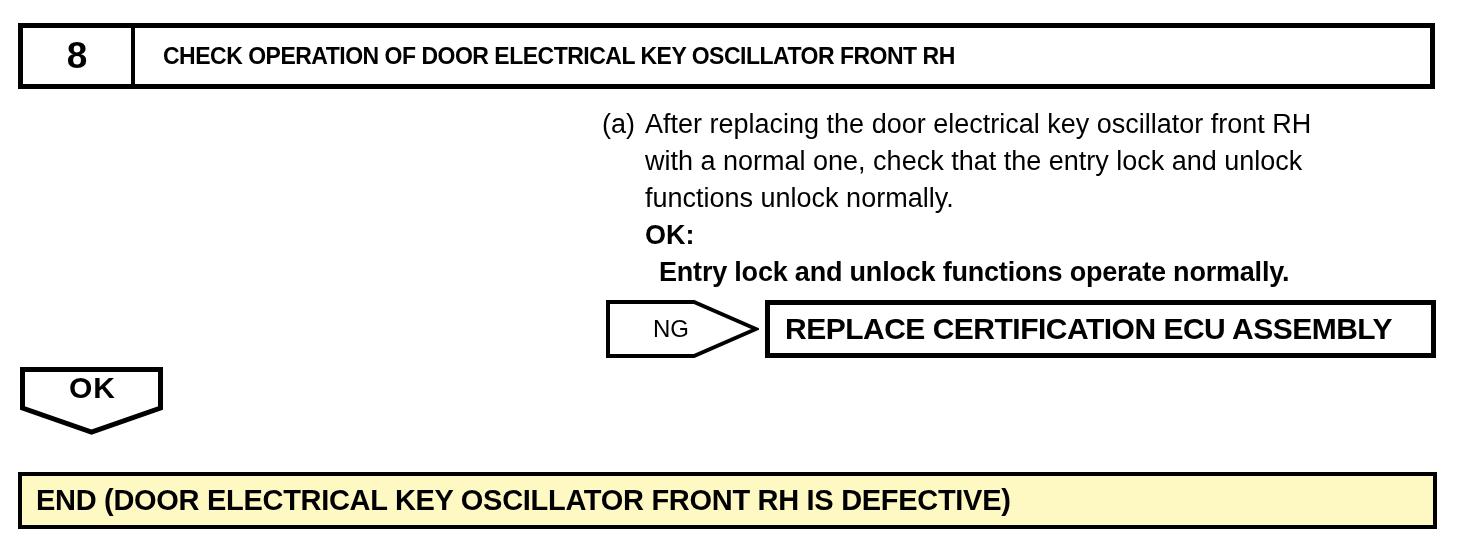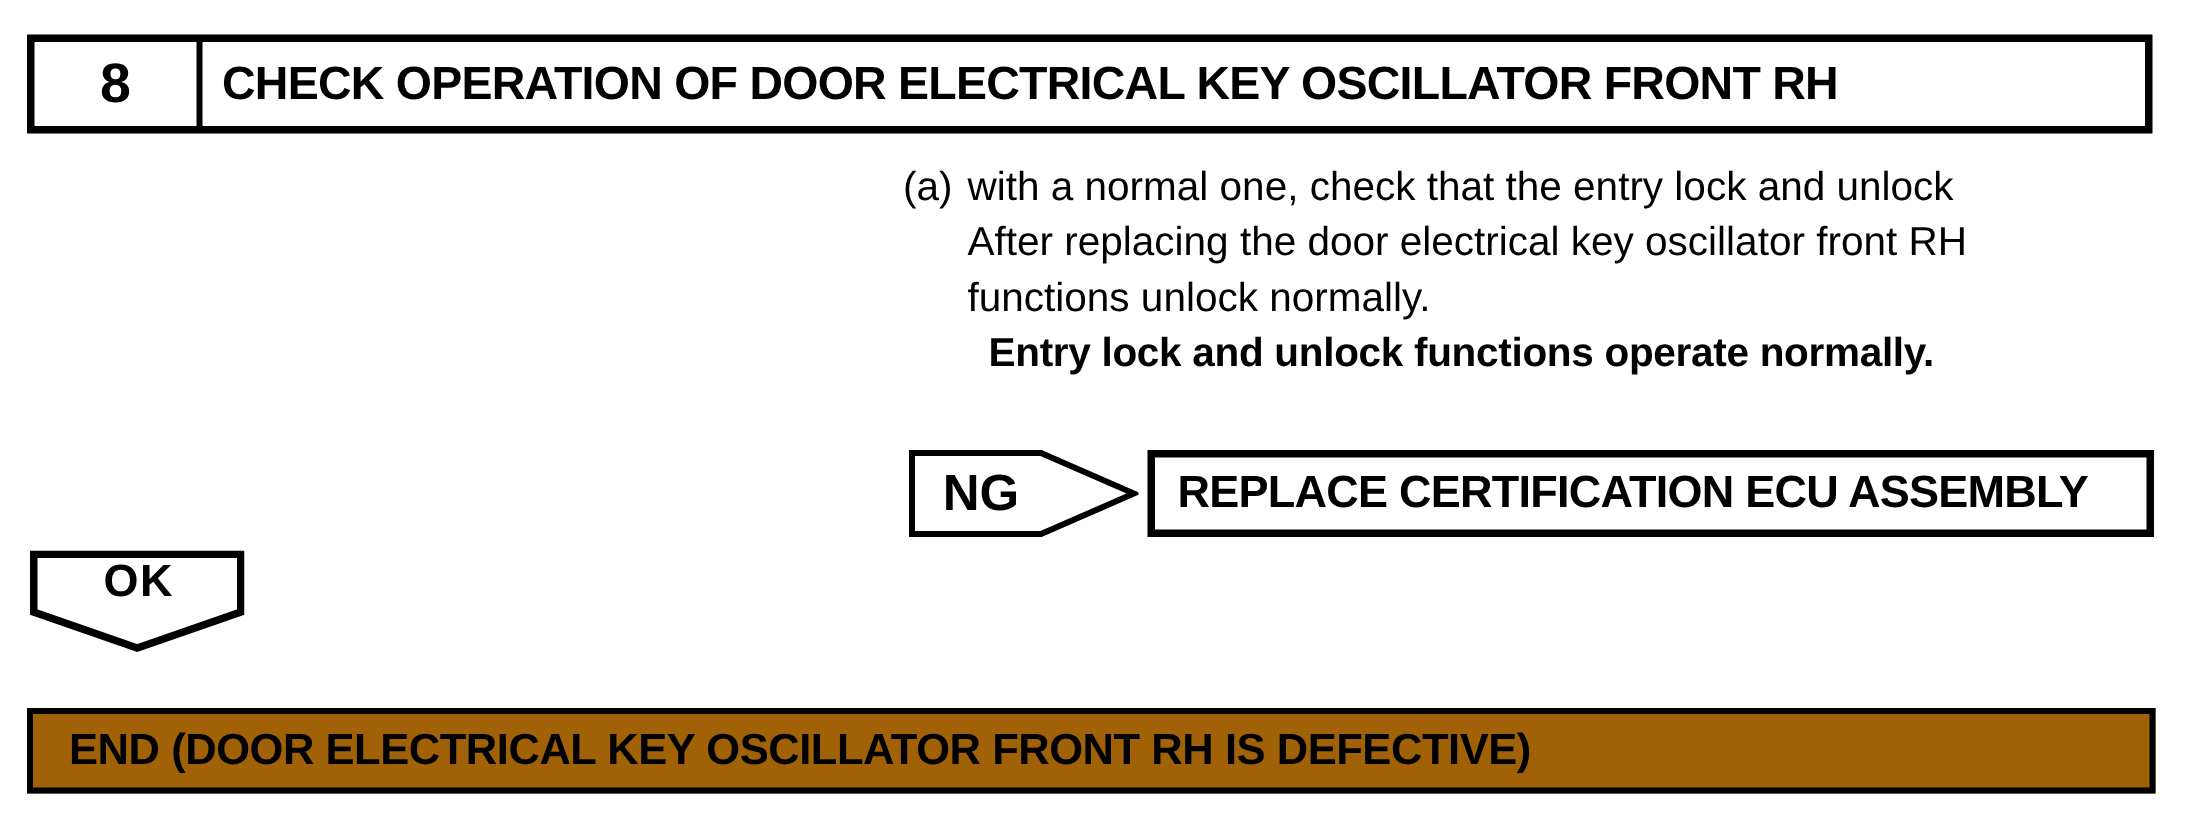--- a/index.html
+++ b/index.html
@@ -35,22 +35,22 @@
     display: flex;
     align-items: center;
     justify-content: center;
     font-size: 37px;
     font-weight: 700;
   }
   .step-title-cell {
     flex: 1;
     display: flex;
     align-items: center;
-    padding-left: 13px;
-    font-size: 31px;
+    padding-left: 28px;
+    font-size: 23px;
     font-weight: 700;
     letter-spacing: -0.5px;
     white-space: nowrap;
     overflow: hidden;
   }
   
   .instruction {
     position: absolute;
     left: 602px;
     top: 106px;
@@ -71,29 +71,29 @@
     letter-spacing: -0.2px;
   }
   
   .ng-arrow-svg {
     position: absolute;
     left: 606px;
     top: 300px;
   }
   .ng-label {
     position: absolute;
-    left: 608px;
+    left: 625px;
     top: 300px;
     width: 92px;
     height: 58px;
     display: flex;
     align-items: center;
     justify-content: center;
-    font-size: 34px;
-    font-weight: 700;
+    font-size: 24px;
+    font-weight: 400;
   }
   .ng-action-box {
     position: absolute;
     left: 765px;
     top: 300px;
     width: 671px;
     height: 58px;
     border: 5px solid #000000;
     box-sizing: border-box;
     display: flex;
@@ -128,44 +128,45 @@
   .end-box {
     position: absolute;
     left: 18px;
     top: 472px;
     width: 1419px;
     height: 57px;
     border: 4px solid #000000;
     box-sizing: border-box;
     display: flex;
     align-items: center;
-    padding-left: 24px;
+    padding-left: 14px;
     font-size: 29px;
     font-weight: 700;
     letter-spacing: -0.3px;
     white-space: nowrap;
-    background: #a16207;
+    background: #fef9c3;
   }
 </style>
 </head>
 <body>
 
 <div id="canvas">
 
   <div class="step-header">
     <div class="step-number-cell">8</div>
     <div class="step-title-cell">CHECK OPERATION OF DOOR ELECTRICAL KEY OSCILLATOR FRONT RH</div>
   </div>
 
   <div class="instruction">
     <div class="instr-marker">(a)</div>
     <div>
+      <div class="instr-line">After replacing the door electrical key oscillator front RH</div>
       <div class="instr-line">with a normal one, check that the entry lock and unlock</div>
-      <div class="instr-line">After replacing the door electrical key oscillator front RH</div>
       <div class="instr-line">functions unlock normally.</div>
+      <div class="instr-ok-label">OK:</div>
       <div class="instr-ok-condition">Entry lock and unlock functions operate normally.</div>
     </div>
   </div>
 
   <svg class="ng-arrow-svg" width="153" height="58" viewBox="0 0 153 58">
     <polygon points="2,2 88,2 150,29 88,56 2,56" fill="#ffffff" stroke="#000000" stroke-width="4"></polygon>
   </svg>
   <div class="ng-label">NG</div>
   <div class="ng-action-box">REPLACE CERTIFICATION ECU ASSEMBLY</div>
 

